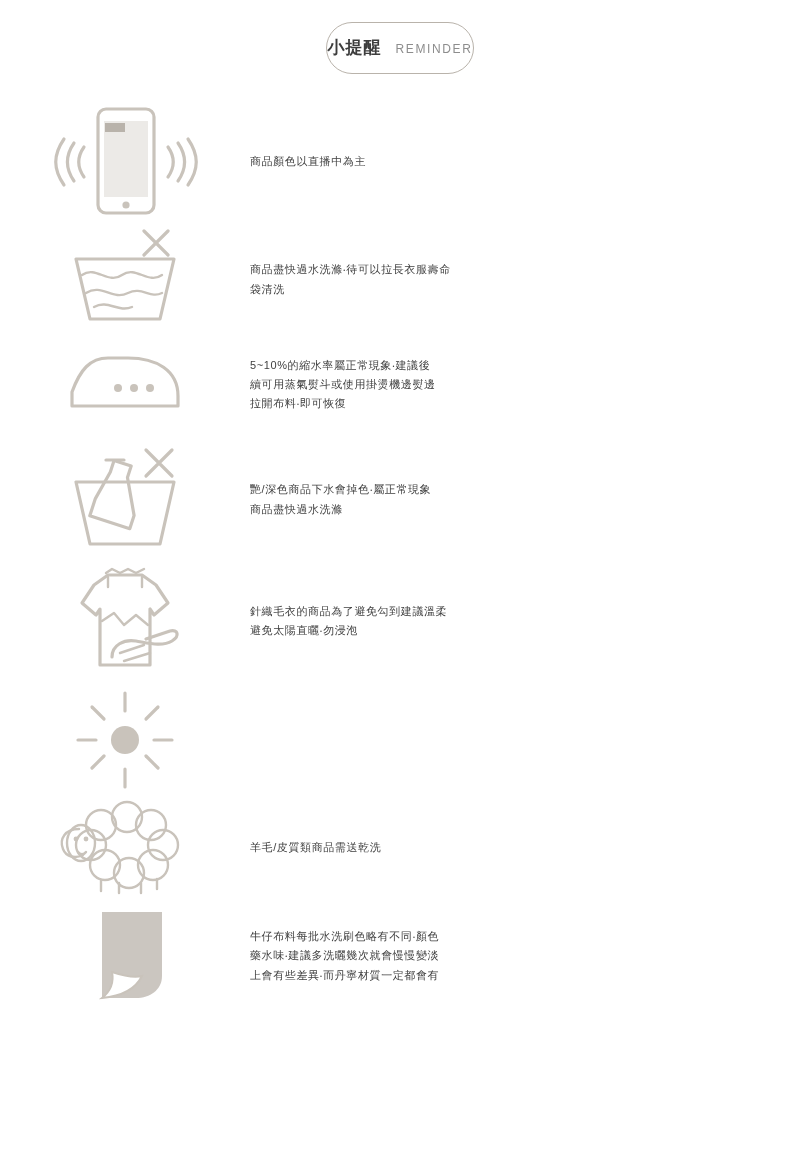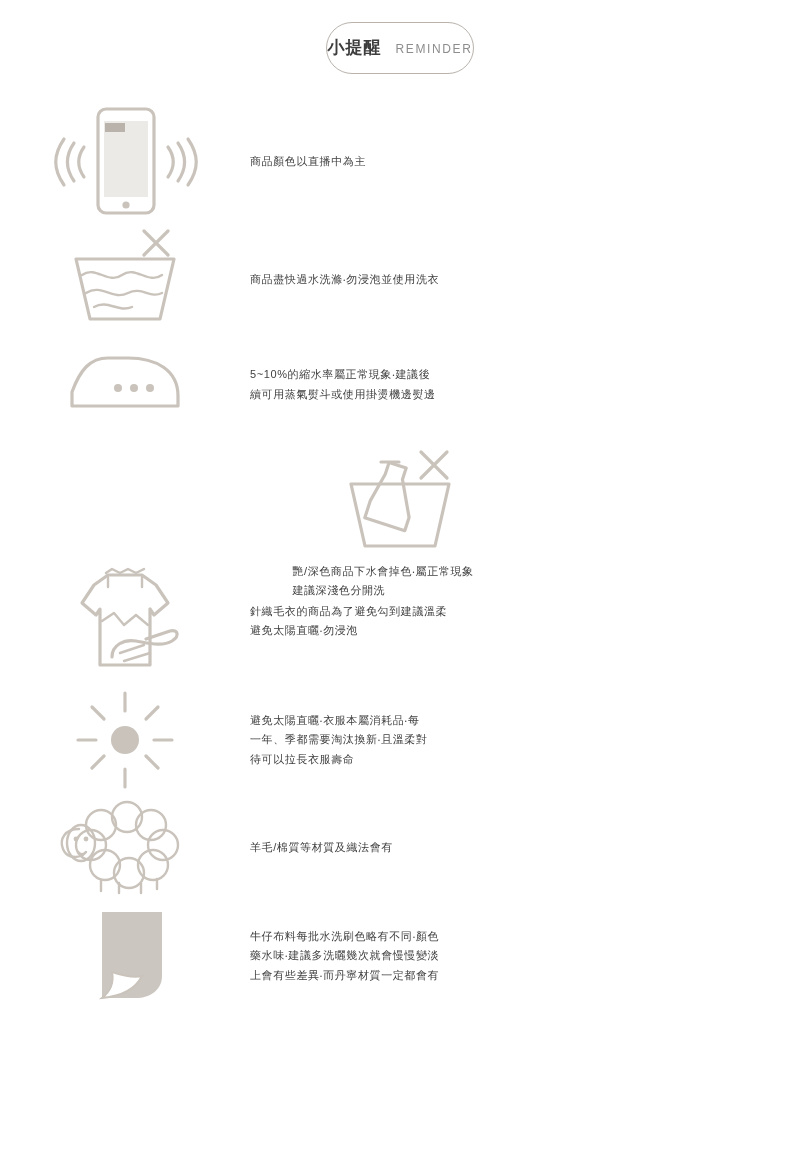--- a/index.html
+++ b/index.html
@@ -71,21 +71,21 @@
     line-height: 1.75;
     color: #3f3f3f;
     letter-spacing: 0.6px;
   }
   .text-cell p { margin: 0; }
 
   
   .r-phone   { height: 140px; }
   .r-wash    { height: 95px;  }
   .r-iron    { height: 115px; }
-  .r-bleach  { height: 115px; flex-direction: column; }
+  .r-bleach  { height: 115px; }
   .r-sweater { height: 128px; }
   .r-sun     { height: 110px; }
   .r-wool    { height: 105px; }
   .r-denim   { height: 112px; align-items: center; }
 
   svg { display: block; }
   .stroke {
     fill: none;
     stroke: #c9c3bb;
     stroke-width: 3.2;
@@ -142,55 +142,57 @@
         <svg width="150" height="110" viewBox="0 0 150 110">
           <path d="M26 34 L124 34 L110 94 L40 94 Z" class="stroke"></path>
           <path d="M32 50 C46 40 58 60 72 50 C86 40 98 60 112 50" class="stroke-thin"></path>
           <path d="M36 68 C52 58 62 76 78 68 C92 61 100 74 112 68" class="stroke-thin"></path>
           <path d="M44 82 C58 74 68 88 82 82" class="stroke-thin"></path>
           <path d="M94 6 L118 30 M118 6 L94 30" class="stroke"></path>
         </svg>
       </span>
     </div>
     <div class="text-cell">
-      <p>商品盡快過水洗滌‧勿浸泡並使用洗衣</p>
+      <p>商品盡快過水洗滌‧待可以拉長衣服壽命</p>
+      <p>袋清洗</p>
     </div>
   </div>
 
   <div class="row r-iron">
     <div class="icon-cell">
       <span>
         <svg width="150" height="90" viewBox="0 0 150 90">
           <path d="M22 66 L128 66 L128 56 C128 30 106 18 78 18 L58 18 C40 18 30 30 22 52 Z" class="stroke"></path>
           <circle cx="68" cy="48" r="4" class="fill-soft"></circle>
           <circle cx="84" cy="48" r="4" class="fill-soft"></circle>
           <circle cx="100" cy="48" r="4" class="fill-soft"></circle>
         </svg>
       </span>
     </div>
     <div class="text-cell">
       <p>5~10%的縮水率屬正常現象‧建議後</p>
       <p>續可用蒸氣熨斗或使用掛燙機邊熨邊</p>
+      <p>拉開布料‧即可恢復</p>
     </div>
   </div>
 
   <div class="row r-bleach">
     <div class="icon-cell">
       <span>
         <svg width="150" height="120" viewBox="0 0 150 120">
           <path d="M26 42 L124 42 L110 104 L40 104 Z" class="stroke"></path>
           <path d="M54 24 L72 24 L72 36 L90 70 L90 84 L48 84 L48 66 L54 36 Z" class="stroke" transform="rotate(18 70 54)"></path>
           <path d="M56 20 L74 20" class="stroke"></path>
           <path d="M96 10 L122 36 M122 10 L96 36" class="stroke"></path>
         </svg>
       </span>
     </div>
     <div class="text-cell">
       <p>艷/深色商品下水會掉色‧屬正常現象</p>
-      <p>建議深淺色分開洗</p>
+      <p>商品盡快過水洗滌</p>
     </div>
   </div>
 
   <div class="row r-sweater">
     <div class="icon-cell">
       <span>
         <svg width="150" height="120" viewBox="0 0 150 120">
           <path d="M44 24 L58 14 L92 14 L106 24 L118 42 L104 54 L100 48 L100 104 L50 104 L50 48 L46 54 L32 42 Z" class="stroke"></path>
           <path d="M58 16 L58 26 M92 16 L92 26" class="stroke-thin"></path>
           <path d="M56 12 L62 8 L70 12 L78 8 L86 12 L94 8" class="stroke-thin"></path>
@@ -216,25 +218,20 @@
             <path d="M60 84 L60 102"></path>
             <path d="M13 55 L31 55"></path>
             <path d="M89 55 L107 55"></path>
             <path d="M27 22 L39 34"></path>
             <path d="M81 71 L93 83"></path>
             <path d="M93 22 L81 34"></path>
             <path d="M39 71 L27 83"></path>
           </g>
         </svg>
       </span>
-    </div>
-    <div class="text-cell">
-      <p>避免太陽直曬‧衣服本屬消耗品‧每</p>
-      <p>一年、季都需要淘汰換新‧且溫柔對</p>
-      <p>待可以拉長衣服壽命</p>
     </div>
   </div>
 
   <div class="row r-wool">
     <div class="icon-cell">
       <span>
         <svg width="160" height="105" viewBox="0 0 160 105">
           <g class="stroke-thin">
             <circle cx="56" cy="30" r="15"></circle>
             <circle cx="82" cy="22" r="15"></circle>
@@ -248,21 +245,21 @@
           <path d="M34 34 C20 34 14 44 18 54 C21 62 30 64 38 60" class="stroke-thin"></path>
           <ellipse cx="36" cy="48" rx="14" ry="18" class="stroke-thin"></ellipse>
           <circle cx="31" cy="44" r="2.4" class="fill-soft"></circle>
           <circle cx="41" cy="44" r="2.4" class="fill-soft"></circle>
           <path d="M33 57 C35 60 39 60 41 57" class="stroke-thin"></path>
           <path d="M56 86 L56 96 M74 88 L74 98 M96 88 L96 98 M112 84 L112 94" class="stroke-thin"></path>
         </svg>
       </span>
     </div>
     <div class="text-cell">
-      <p>羊毛/棉質等材質及織法會有</p>
+      <p>羊毛/皮質類商品需送乾洗</p>
     </div>
   </div>
 
   <div class="row r-denim">
     <div class="icon-cell">
       <span>
         <svg width="150" height="100" viewBox="0 0 150 100">
           <path d="M52 6 L112 6 L112 70 C112 84 100 92 86 92 L52 92 Z" class="fill-mid" opacity="0.75"></path>
           <path d="M52 92 C62 84 64 76 62 66 C74 70 84 72 92 70 C86 82 74 90 52 92 Z" fill="#ffffff" stroke="#c9c3bb" stroke-width="2"></path>
         </svg>

